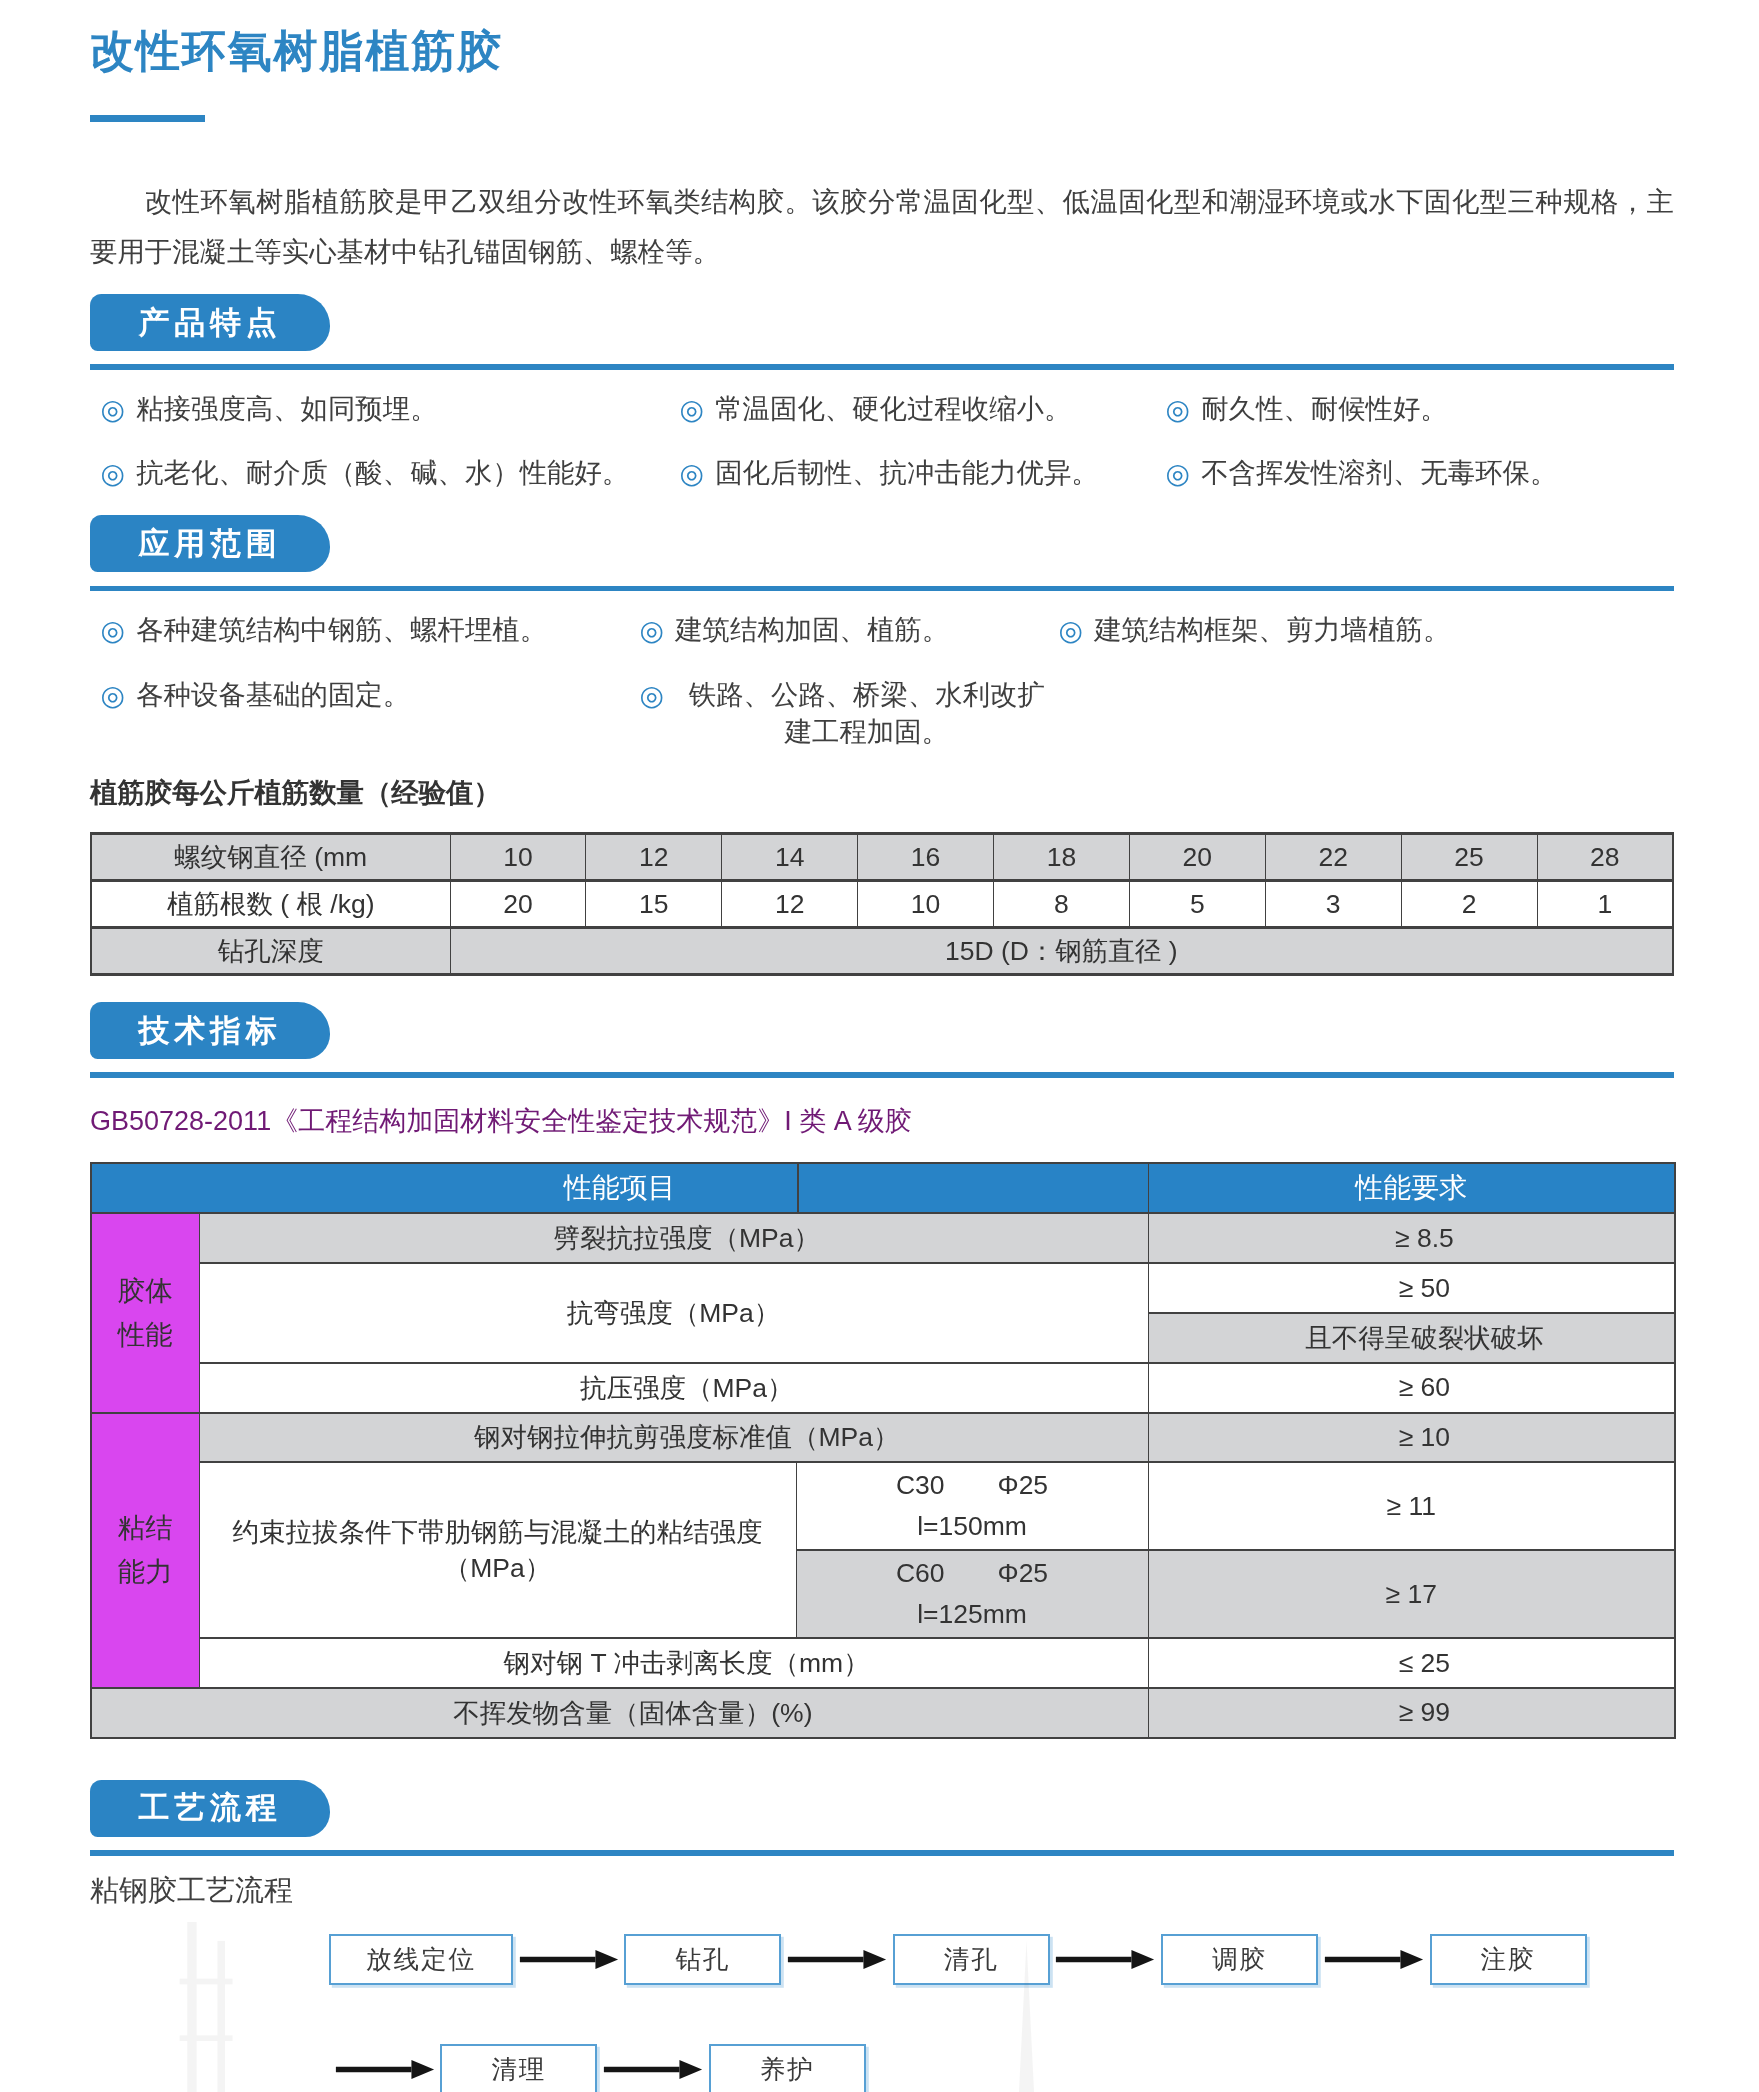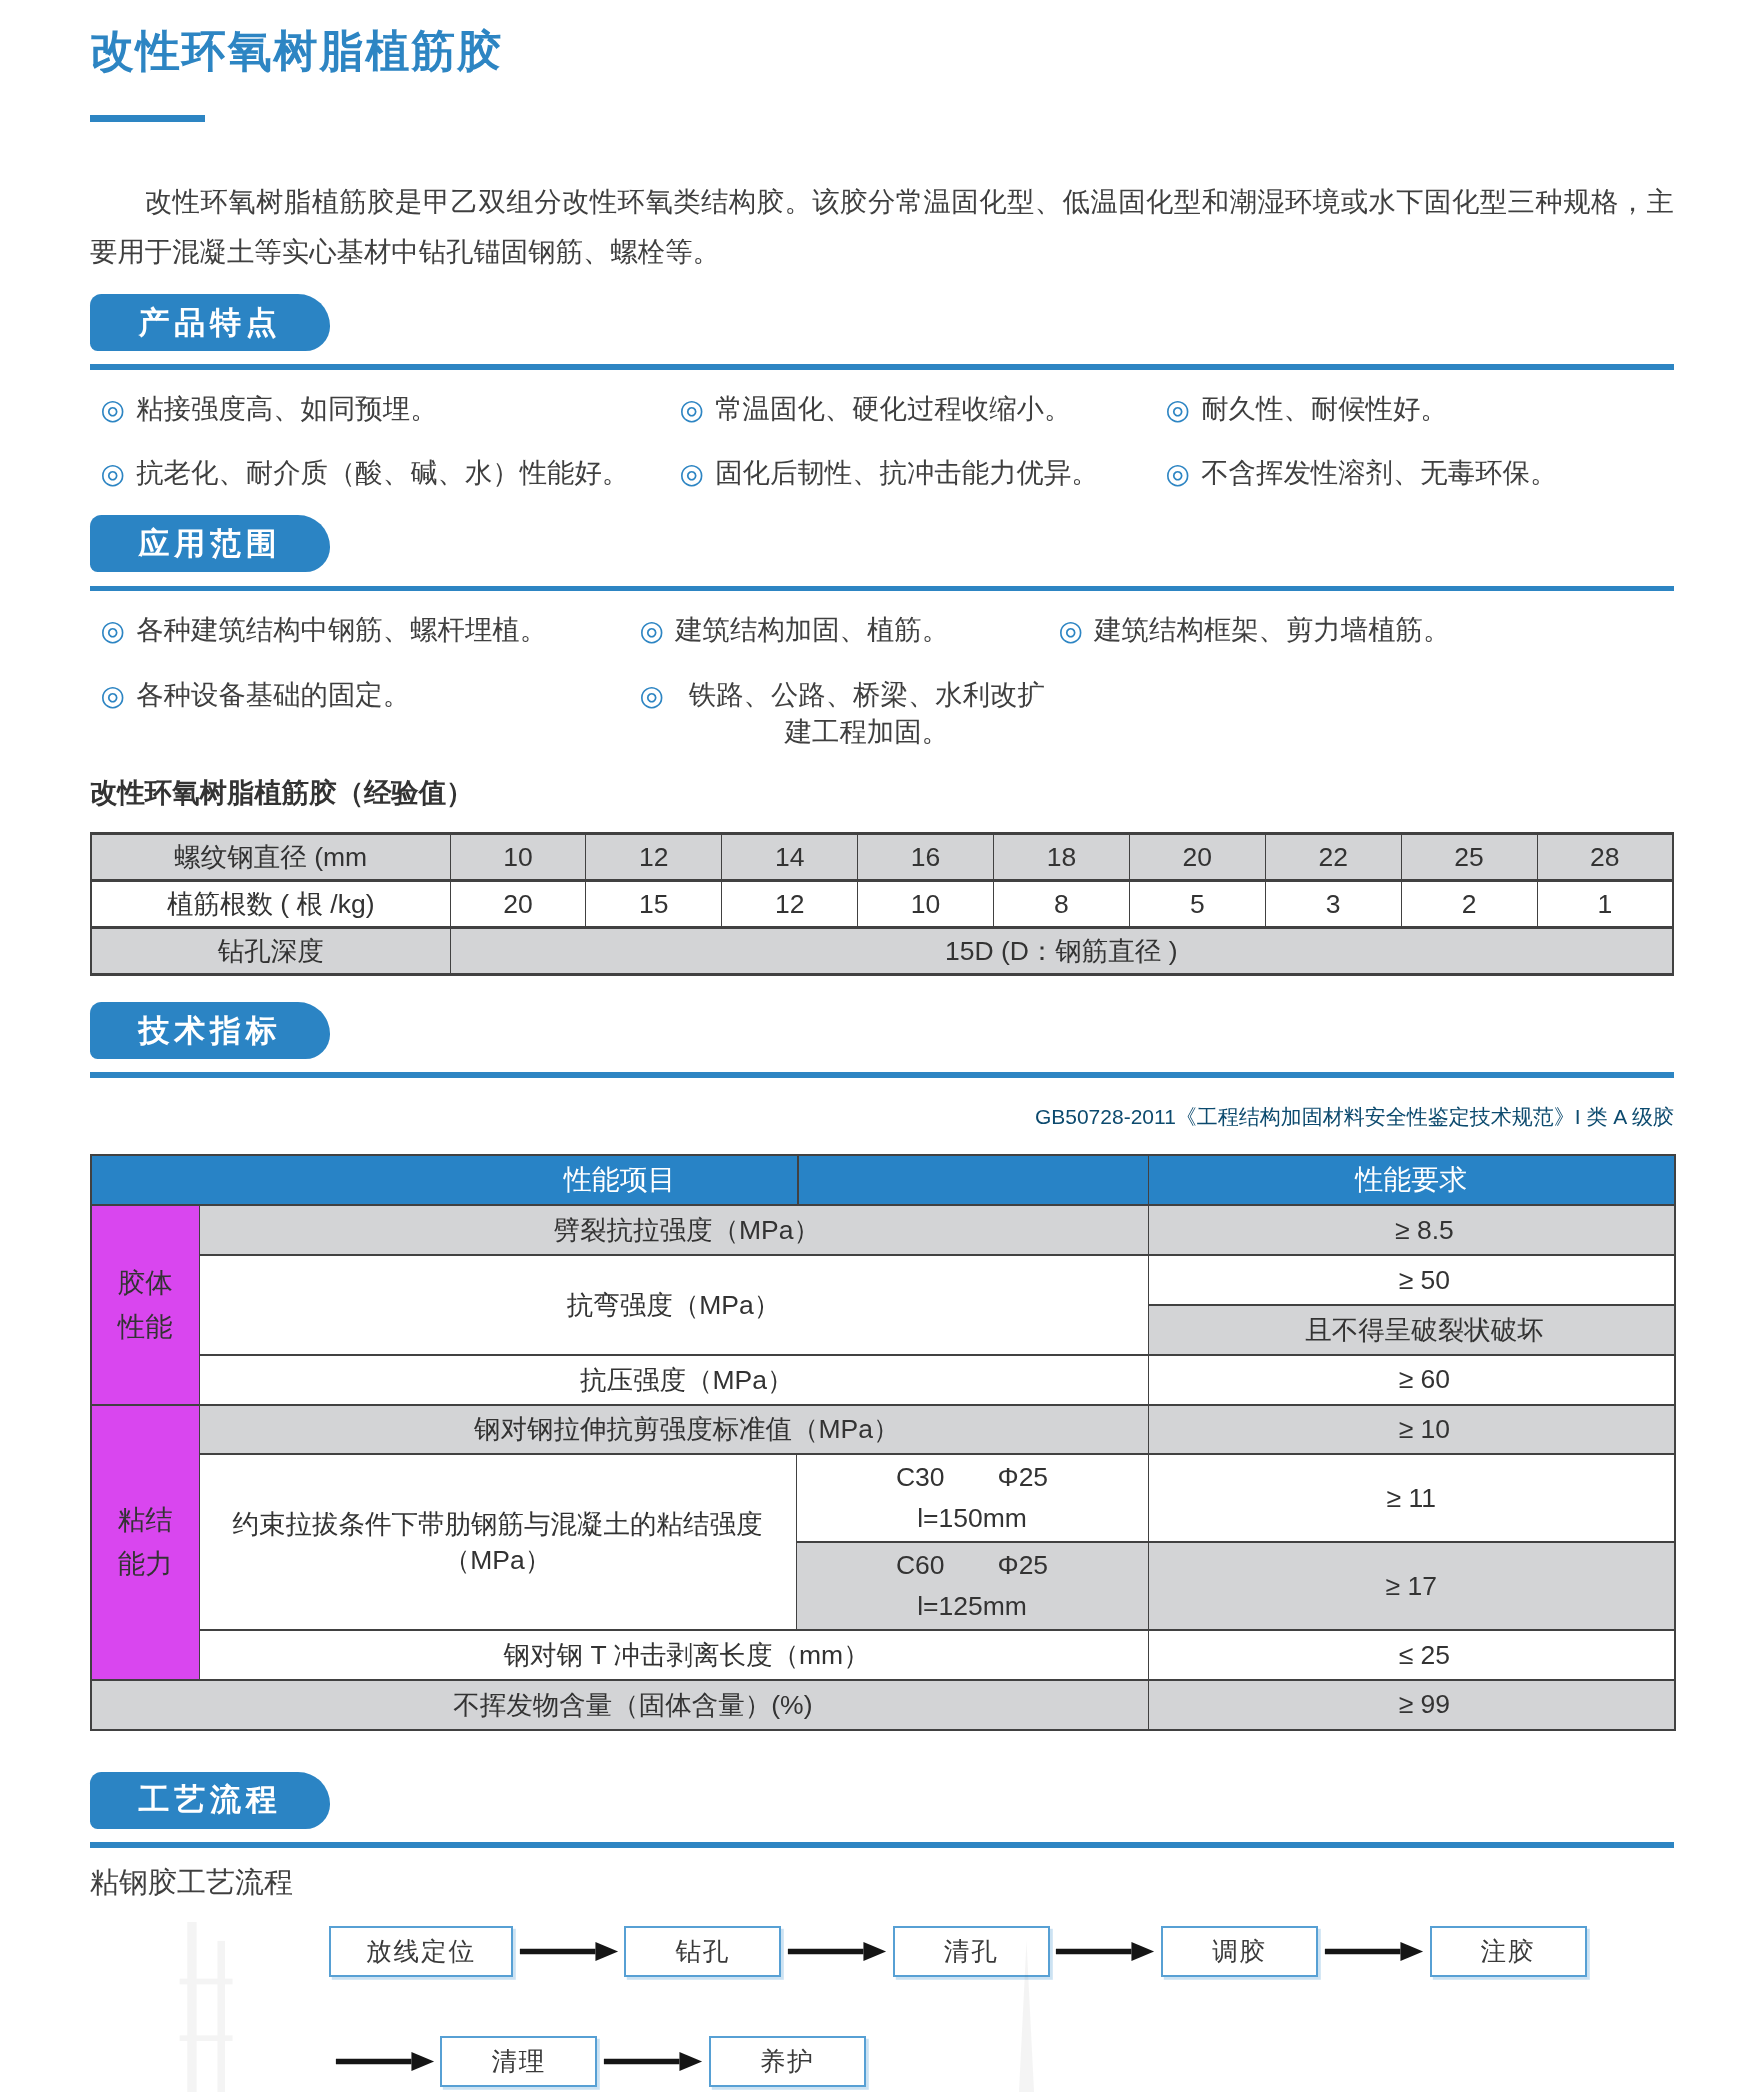--- a/index.html
+++ b/index.html
@@ -49,21 +49,21 @@
   .t1{width:100%;margin-top:21px;border:2.8px solid #414141;font-size:26.5px;color:#333;}
   .t1 td{
     border-left:1.9px solid #414141;border-right:1.9px solid #414141;
     border-top:3.8px solid #414141;border-bottom:3.8px solid #414141;
     height:44px;text-align:center;vertical-align:middle;padding:0;
   }
   .t1 .gray{background:#d3d4d6;}
   .t1 .white{background:#ffffff;margin-top:29px;}
 
   
-  .std-line{margin-top:24.6px;font-size:21px;color:#0c4a6e;text-align:right;}
+  .std-line{margin-top:24.6px;font-size:27px;color:#701a75;text-align:left;}
   .t2{width:100%;margin-top:23px;border:2.8px solid #414141;font-size:26.5px;color:#333;}
   .t2 th,.t2 td{
     border-left:1.9px solid #414141;border-right:1.9px solid #414141;
     border-top:2.8px solid #414141;border-bottom:2.8px solid #414141;
     text-align:center;vertical-align:middle;padding:1.9px 5.7px;font-weight:normal;
   }
   .t2 th{background:#2883c6;color:#ffffff;height:45px;font-size:28px;}
   .t2 th.item{position:relative;}
   .t2 th.item::after{content:'';position:absolute;top:0;bottom:0;left:705px;width:1.9px;background:#414141;}
   .t2 .gray{background:#d3d4d6;}
@@ -154,21 +154,21 @@
       <div class="bullet">
           <span class="dot">◎</span>
           <span class="txt">各种设备基础的固定。</span>
         </div>
       <div class="bullet">
           <span class="dot">◎</span>
           <span class="txt">铁路、公路、桥梁、水利改扩建工程加固。</span>
         </div>
     </div>
 
-    <div class="tbl-caption">改性环氧树脂植筋胶（经验值）</div>
+    <div class="tbl-caption">植筋胶每公斤植筋数量（经验值）</div>
     <table class="t1">
       <colgroup>
         <col style="width:359px;">
         <col span="9">
       </colgroup>
       <tbody>
           <tr>
         <td class="gray">螺纹钢直径 (mm</td>
         <td class="gray">10</td>
         <td class="gray">12</td>

